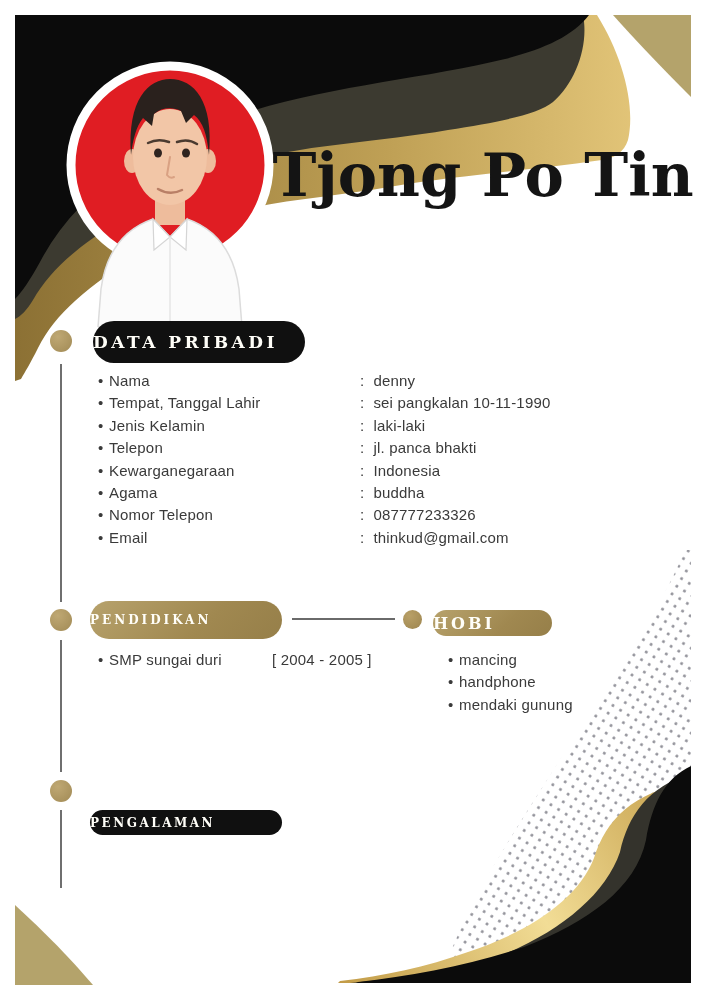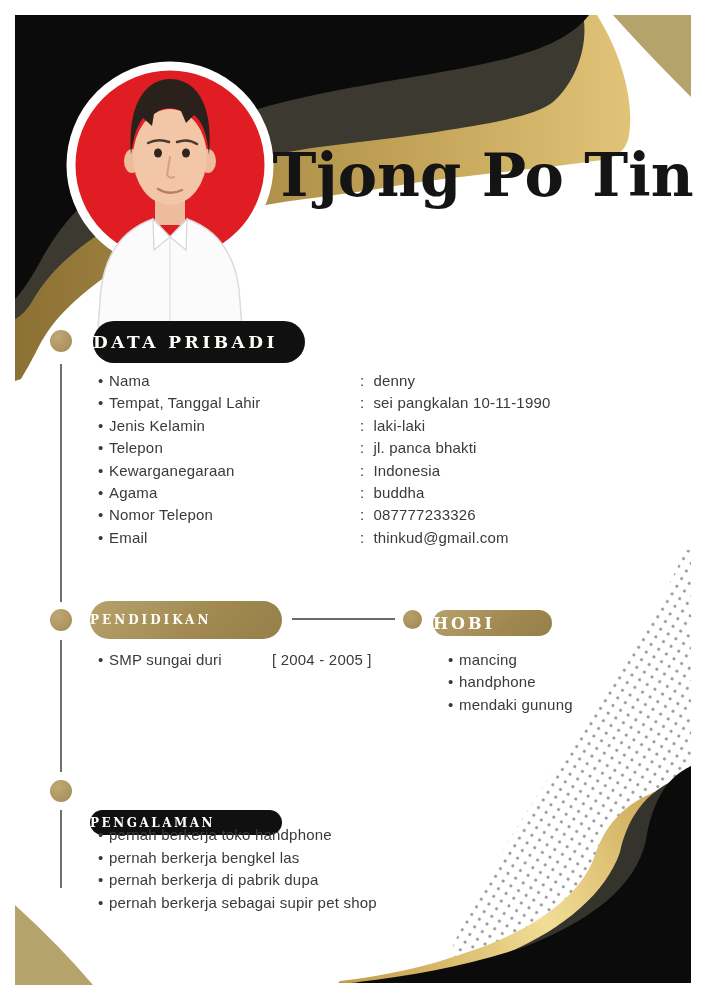--- a/index.html
+++ b/index.html
@@ -189,28 +189,14 @@
       <span>mancing</span>
     </div>
     <div class="row">
       <span>handphone</span>
     </div>
     <div class="row">
       <span>mendaki gunung</span>
     </div>
   </div>
 
-  <div class="rows rows-peng">
-    <div class="row">
-      <span>pernah berkerja toko handphone</span>
-    </div>
-    <div class="row">
-      <span>pernah berkerja bengkel las</span>
-    </div>
-    <div class="row">
-      <span>pernah berkerja di pabrik dupa</span>
-    </div>
-    <div class="row">
-      <span>pernah berkerja sebagai supir pet shop</span>
-    </div>
-  </div>
 
 </div>
 
 </body></html>

